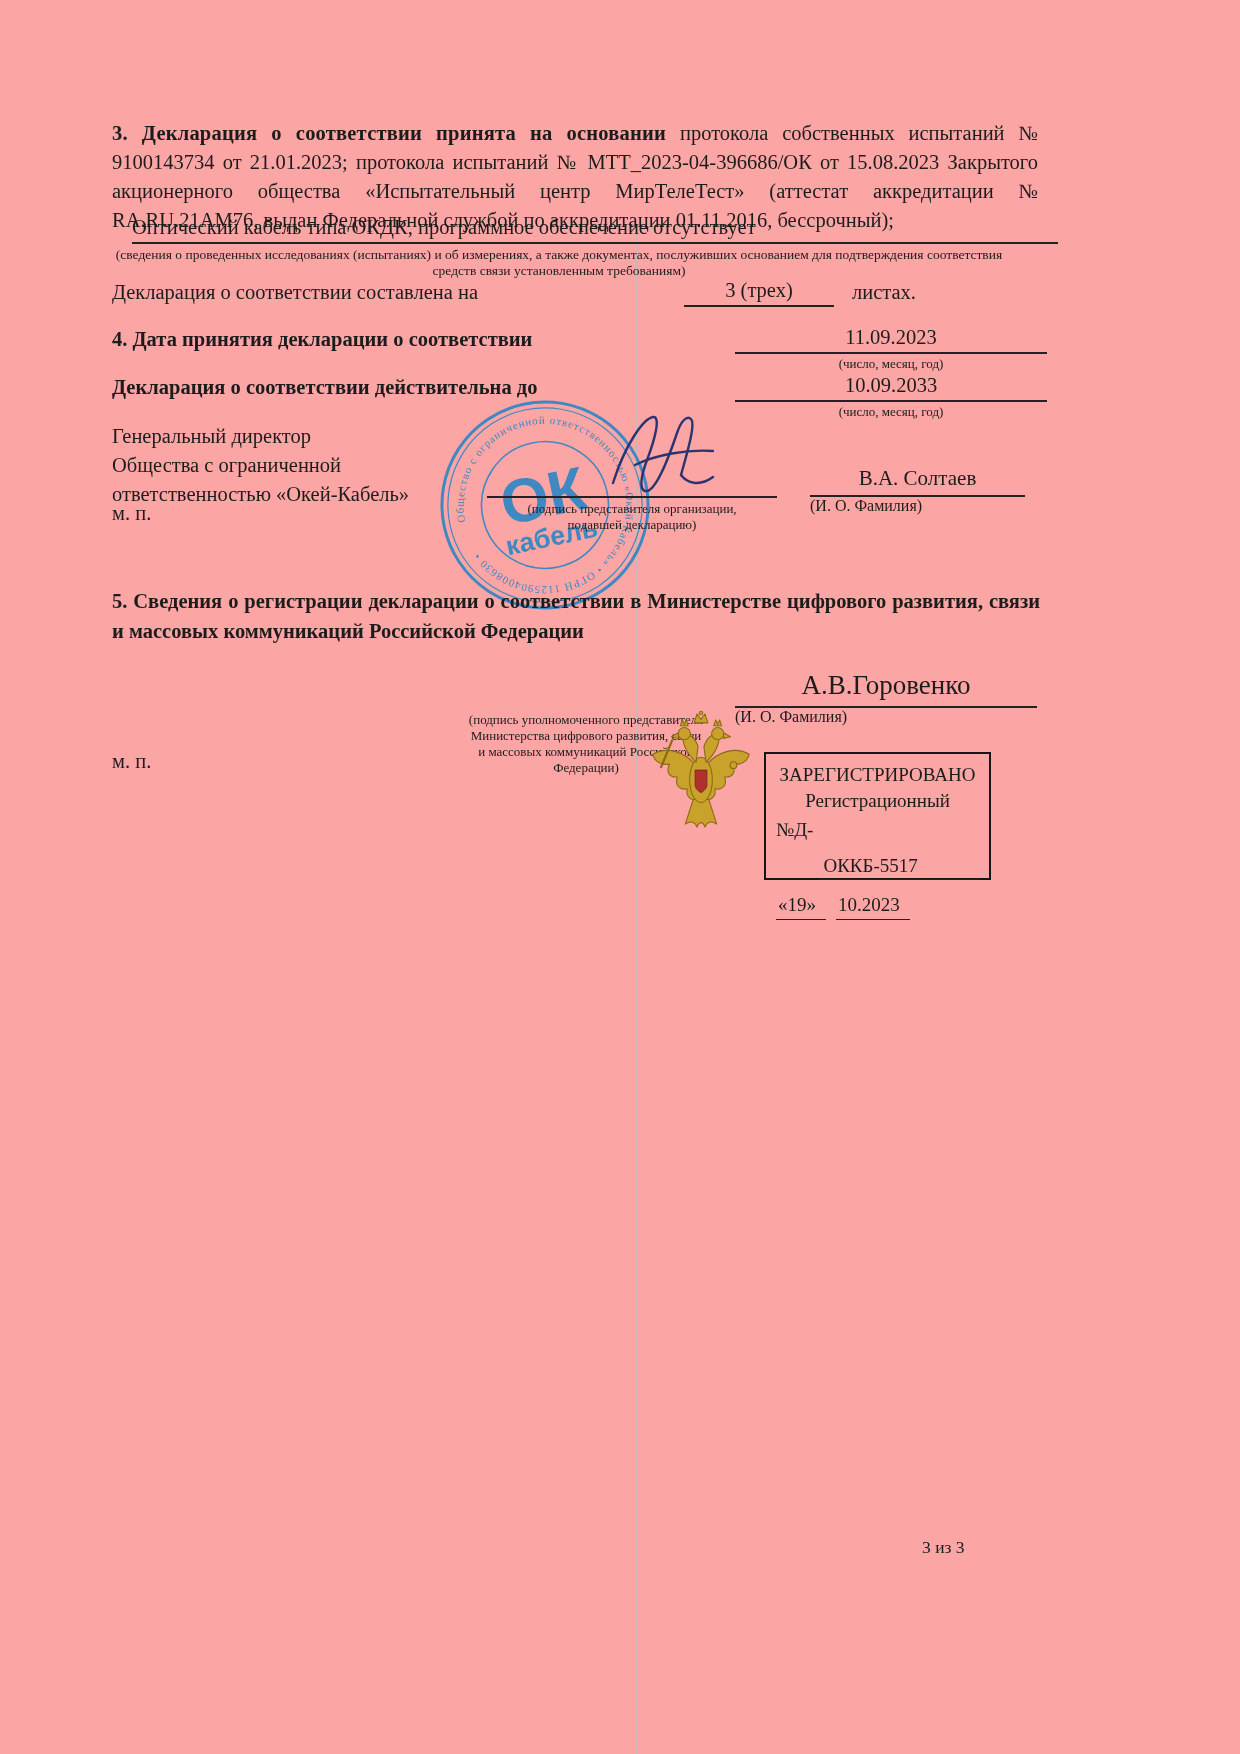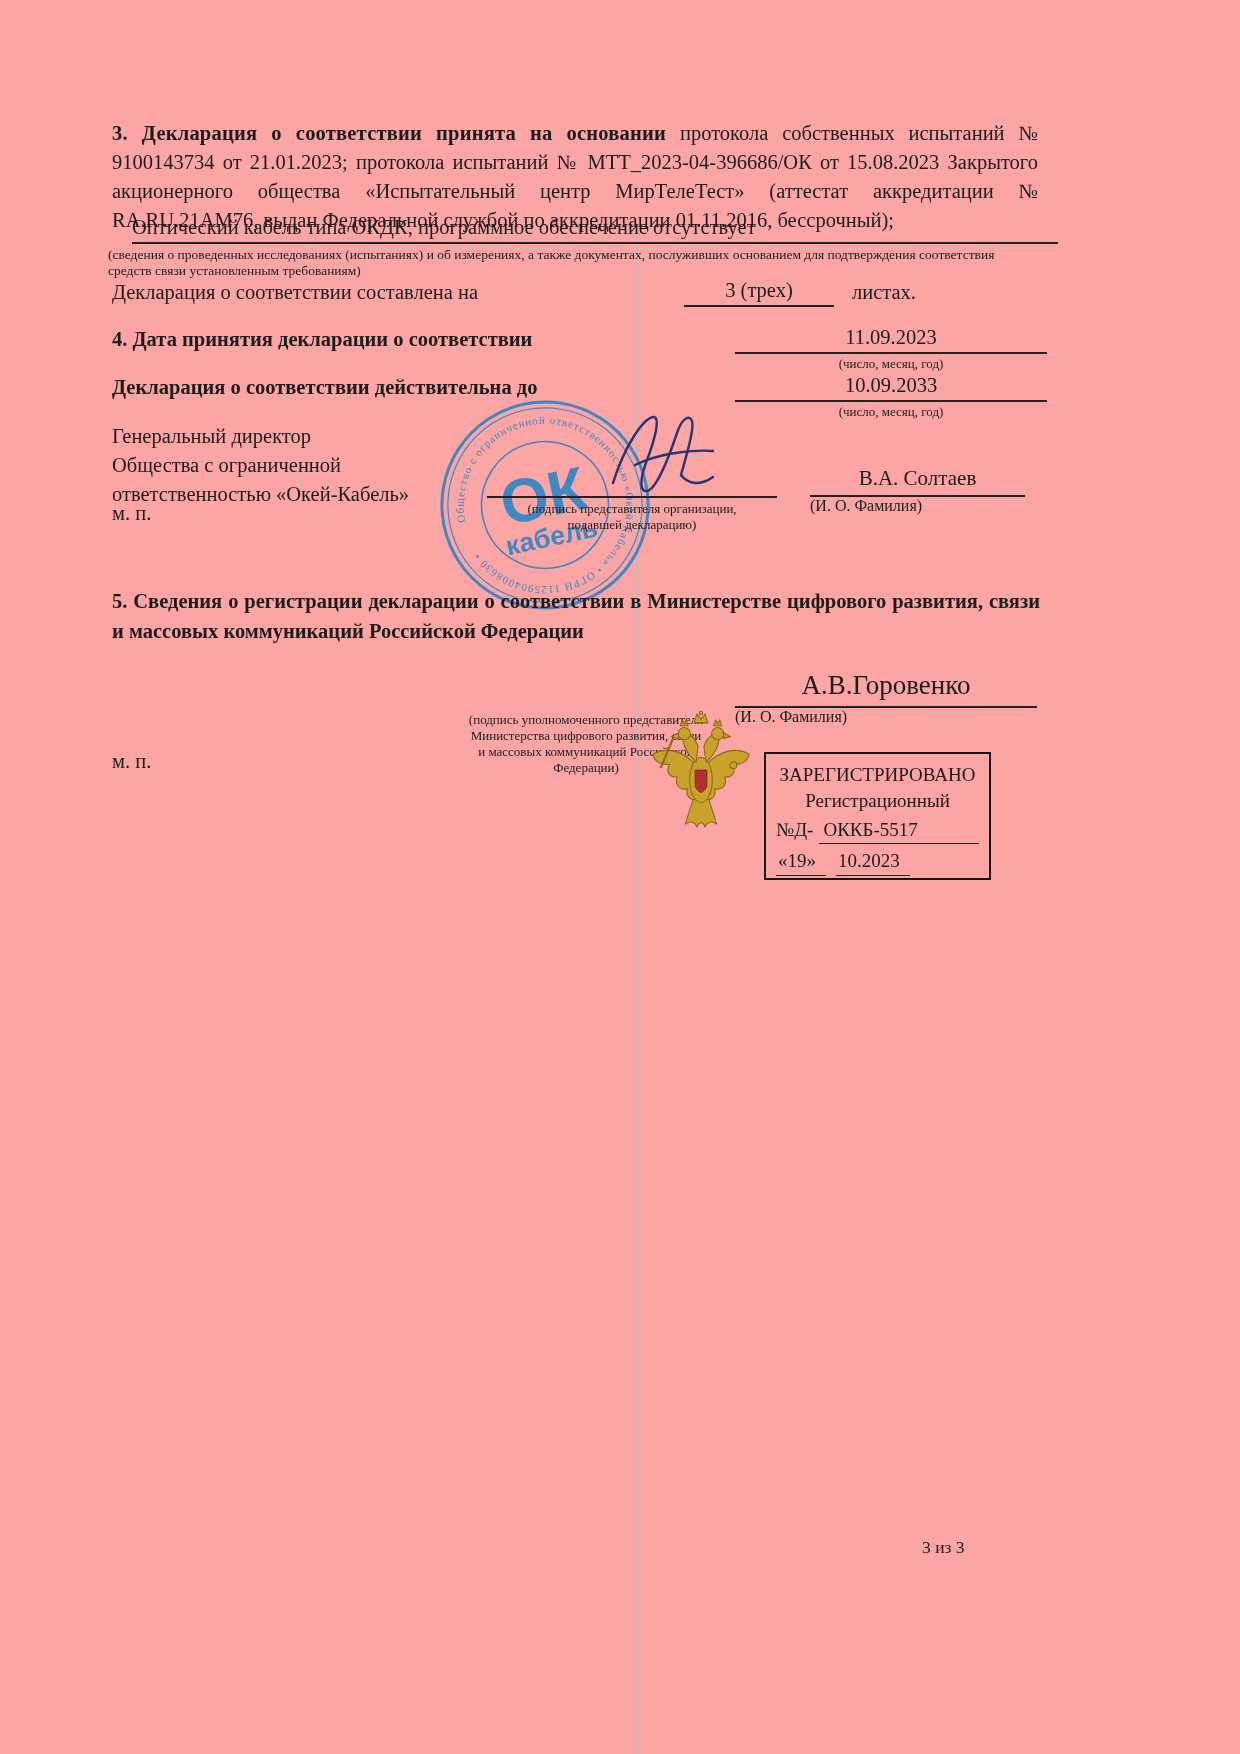--- a/index.html
+++ b/index.html
@@ -11,21 +11,21 @@
   .abs { position:absolute; }
 
   
   .fold { left:636px; top:231px; width:2px; height:1523px; background:#bdbdbd; opacity:.8; }
 
   
   .para3 { left:112px; top:98px; width:926px; font-size:20.5px; line-height:29px; text-align:justify; }
   .para3 b { letter-spacing:.2px; }
   .filled-line { left:112px; top:215px; width:926px; font-size:20.5px; line-height:24px;
                  border-bottom:2px solid #222; padding-bottom:3px;margin-left:20px; }
-  .caption3 { left:108px; top:247px; width:926px; font-size:13.5px; line-height:15.5px; text-align:left; }
+  .caption3 { left:96px; top:247px; width:926px; font-size:13.5px; line-height:15.5px; text-align:center; }
   .sheets-row { left:112px; top:281px; width:926px; height:32px; font-size:20.5px; }
   .sheets-value { position:absolute; left:572px; top:-2px; width:150px; text-align:center;
                   border-bottom:2px solid #222; padding-bottom:3px; }
   .sheets-suffix { position:absolute; left:740px; top:0; }
 
   
   .bold-label { font-size:20.5px; font-weight:bold; }
   .field { width:312px; }
   .field .val { text-align:center; font-size:20.5px; border-bottom:2px solid #222; padding-bottom:3px; }
   .field .cap, .small-cap { text-align:center; font-size:13px; line-height:16px; margin-top:2px; }
@@ -54,22 +54,22 @@
   .gorovenko { left:735px; top:670px; width:302px; }
   .gorovenko .val { text-align:center; font-size:27px; border-bottom:2px solid #222; padding-bottom:5px; }
   .caption5 { left:452px; top:712px; width:268px; font-size:13px; line-height:16px; text-align:center; }
 
   .eagle { left:642px; top:708px; width:118px; height:130px; }
 
   .reg-box { left:764px; top:752px; width:227px; height:128px; border:2px solid #161616;
              padding:8px 10px; font-size:19px; line-height:26px; box-sizing:border-box; }
   .reg-box .c { text-align:center; }
   .reg-number { margin-top:3px; display:flex; gap:6px; }
-  .reg-number .u { flex:1; border-bottom:1.5px solid #222; padding-left:4px; }
-  .reg-date { margin-top:4px; display:flex; gap:10px; }
+  .reg-number .u { flex:1; border-bottom:1.5px solid #222; padding-left:4px;margin-top:36px; }
+  .reg-date { margin-top:12px; display:flex; gap:10px; }
   .reg-date .u { border-bottom:1.5px solid #222; padding:0 10px 1px 2px; }
 
   .pagenum { left:922px; top:1537px; font-size:17.5px; }
 </style>
 </head>
 <body>
 
 <div class="page">
 
   <div class="abs fold"></div>

